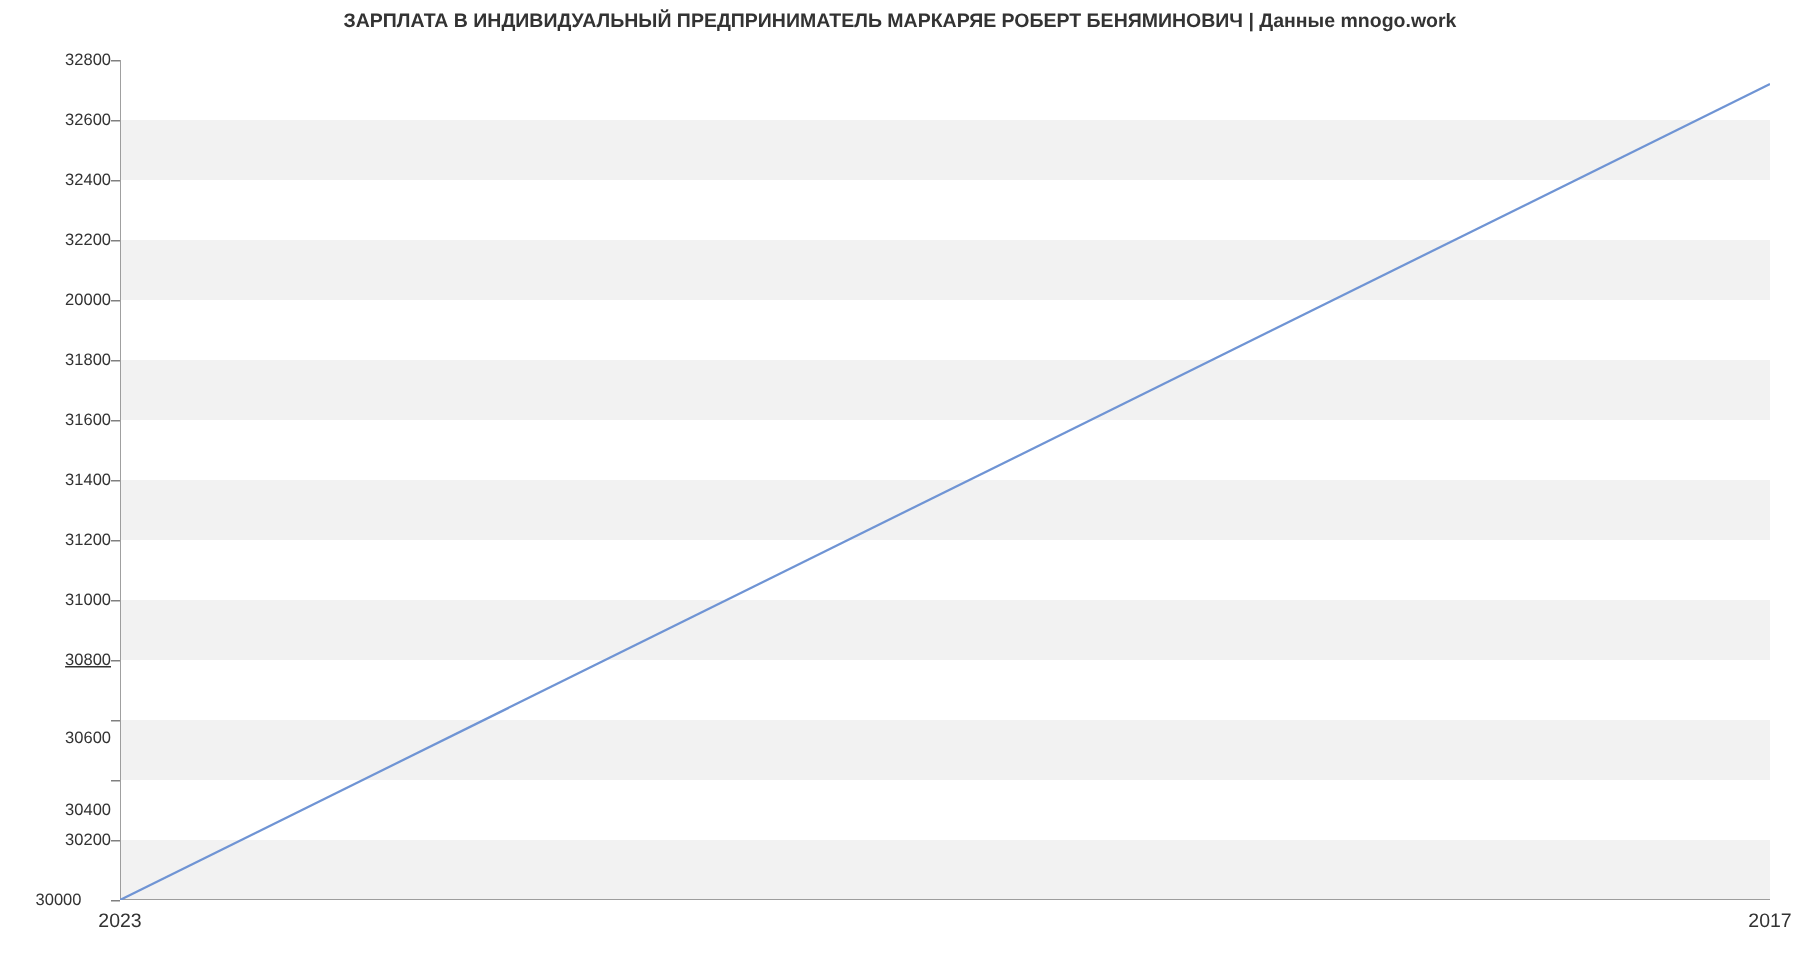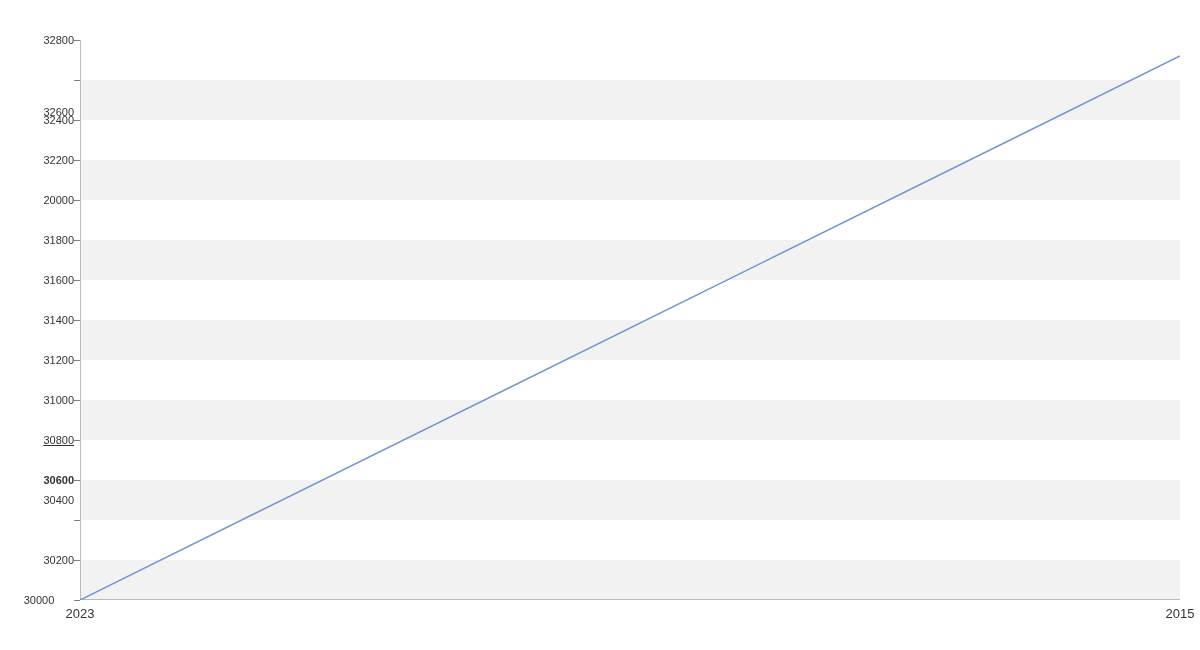--- a/index.html
+++ b/index.html
@@ -55,56 +55,57 @@
     color: #333333;
     top: 606px;
     transform: translateX(-50%);
   }
   svg { display: block; }
 </style>
 </head>
 <body>
 
 <div class="chart-wrap">
+  <div class="title">ЗАРПЛАТА В ИНДИВИДУАЛЬНЫЙ ПРЕДПРИНИМАТЕЛЬ МАРКАРЯЕ РОБЕРТ БЕНЯМИНОВИЧ | Данные mnogo.work</div>
 
   <div id="y-ticks">
       <div class="y-tick-label" style="top: 600px; text-align: center;">30000</div>
       <div class="y-tick-mark" style="top: 600px;"></div>
       <div class="y-tick-label" style="top: 560px;">30200</div>
       <div class="y-tick-mark" style="top: 560px;"></div>
-      <div class="y-tick-label" style="top: 500px;">30400</div>
+      <div class="y-tick-label" style="top: 540px;">30400</div>
       <div class="y-tick-mark" style="top: 520px;"></div>
-      <div class="y-tick-label" style="top: 480px; font-weight: bold;">30600</div>
+      <div class="y-tick-label" style="top: 492px;">30600</div>
       <div class="y-tick-mark" style="top: 480px;"></div>
       <div class="y-tick-label" style="top: 440px; text-decoration: underline;">30800</div>
       <div class="y-tick-mark" style="top: 440px;"></div>
       <div class="y-tick-label" style="top: 400px;">31000</div>
       <div class="y-tick-mark" style="top: 400px;"></div>
       <div class="y-tick-label" style="top: 360px;">31200</div>
       <div class="y-tick-mark" style="top: 360px;"></div>
       <div class="y-tick-label" style="top: 320px;">31400</div>
       <div class="y-tick-mark" style="top: 320px;"></div>
       <div class="y-tick-label" style="top: 280px;">31600</div>
       <div class="y-tick-mark" style="top: 280px;"></div>
       <div class="y-tick-label" style="top: 240px;">31800</div>
       <div class="y-tick-mark" style="top: 240px;"></div>
       <div class="y-tick-label" style="top: 200px;">20000</div>
       <div class="y-tick-mark" style="top: 200px;"></div>
       <div class="y-tick-label" style="top: 160px;">32200</div>
       <div class="y-tick-mark" style="top: 160px;"></div>
       <div class="y-tick-label" style="top: 120px;">32400</div>
       <div class="y-tick-mark" style="top: 120px;"></div>
-      <div class="y-tick-label" style="top: 80px; margin-top: 32px;">32600</div>
+      <div class="y-tick-label" style="top: 80px;">32600</div>
       <div class="y-tick-mark" style="top: 80px;"></div>
       <div class="y-tick-label" style="top: 40px;">32800</div>
       <div class="y-tick-mark" style="top: 40px;"></div>
     </div>
   <div id="x-ticks">
       <div class="x-tick-label" style="left: 80px;">2023</div>
-      <div class="x-tick-label" style="left: 1180px;">2015</div>
+      <div class="x-tick-label" style="left: 1180px;">2017</div>
     </div>
 
   <div class="plot">
     <svg id="plot-svg" width="1100" height="560" viewBox="0 0 1100 560">
       <g id="grid-bands">
           <rect x="0" y="520.00" width="1100" height="40.00" fill="#f2f2f2"></rect>
           <rect x="0" y="440.00" width="1100" height="40.00" fill="#f2f2f2"></rect>
           <rect x="0" y="360.00" width="1100" height="40.00" fill="#f2f2f2"></rect>
           <rect x="0" y="280.00" width="1100" height="40.00" fill="#f2f2f2"></rect>
           <rect x="0" y="200.00" width="1100" height="40.00" fill="#f2f2f2"></rect>

